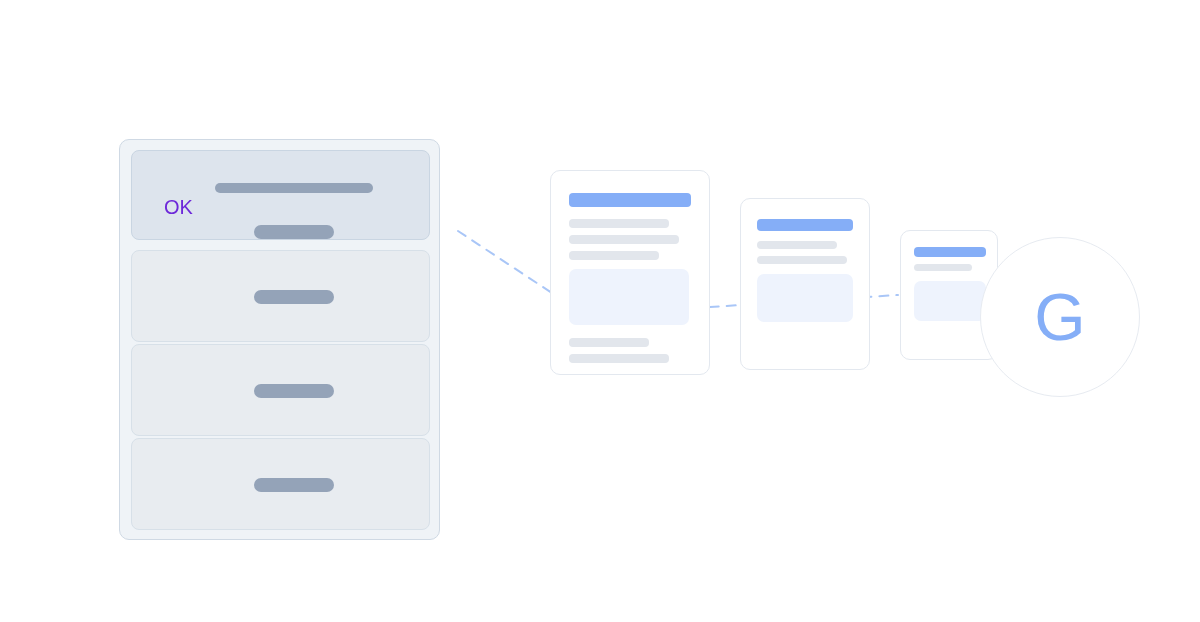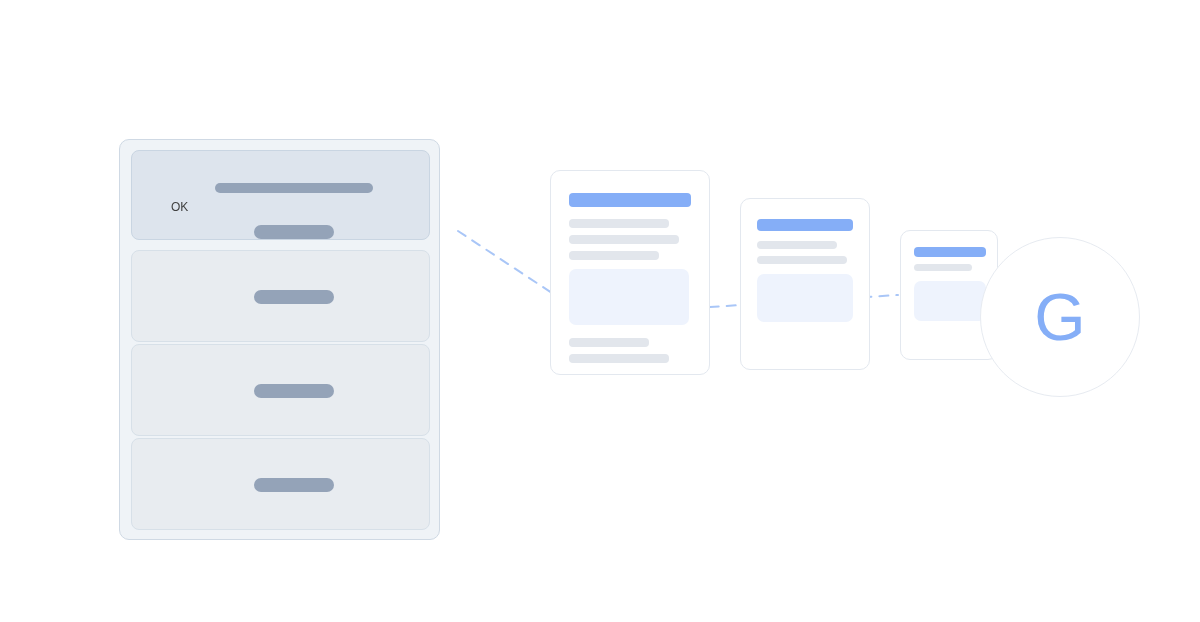--- a/index.html
+++ b/index.html
@@ -68,25 +68,25 @@
     height: 14px;
   }
   .pill-center {
     left: 122px;
     top: 39px;
     width: 80px;
     height: 14px;
   }
   #ok-badge {
     position: absolute;
-    left: 39px;
+    left: 32px;
     top: 47px;
-    font-size: 12px;
+    font-size: 20px;
     line-height: 18px;
-    color: #404040;
+    color: #6d28d9;
     font-family: "Liberation Sans", sans-serif;
     white-space: nowrap;
   }
 
   
   #connector {
     position: absolute;
     left: 450px;
     top: 215px;
     width: 460px;

